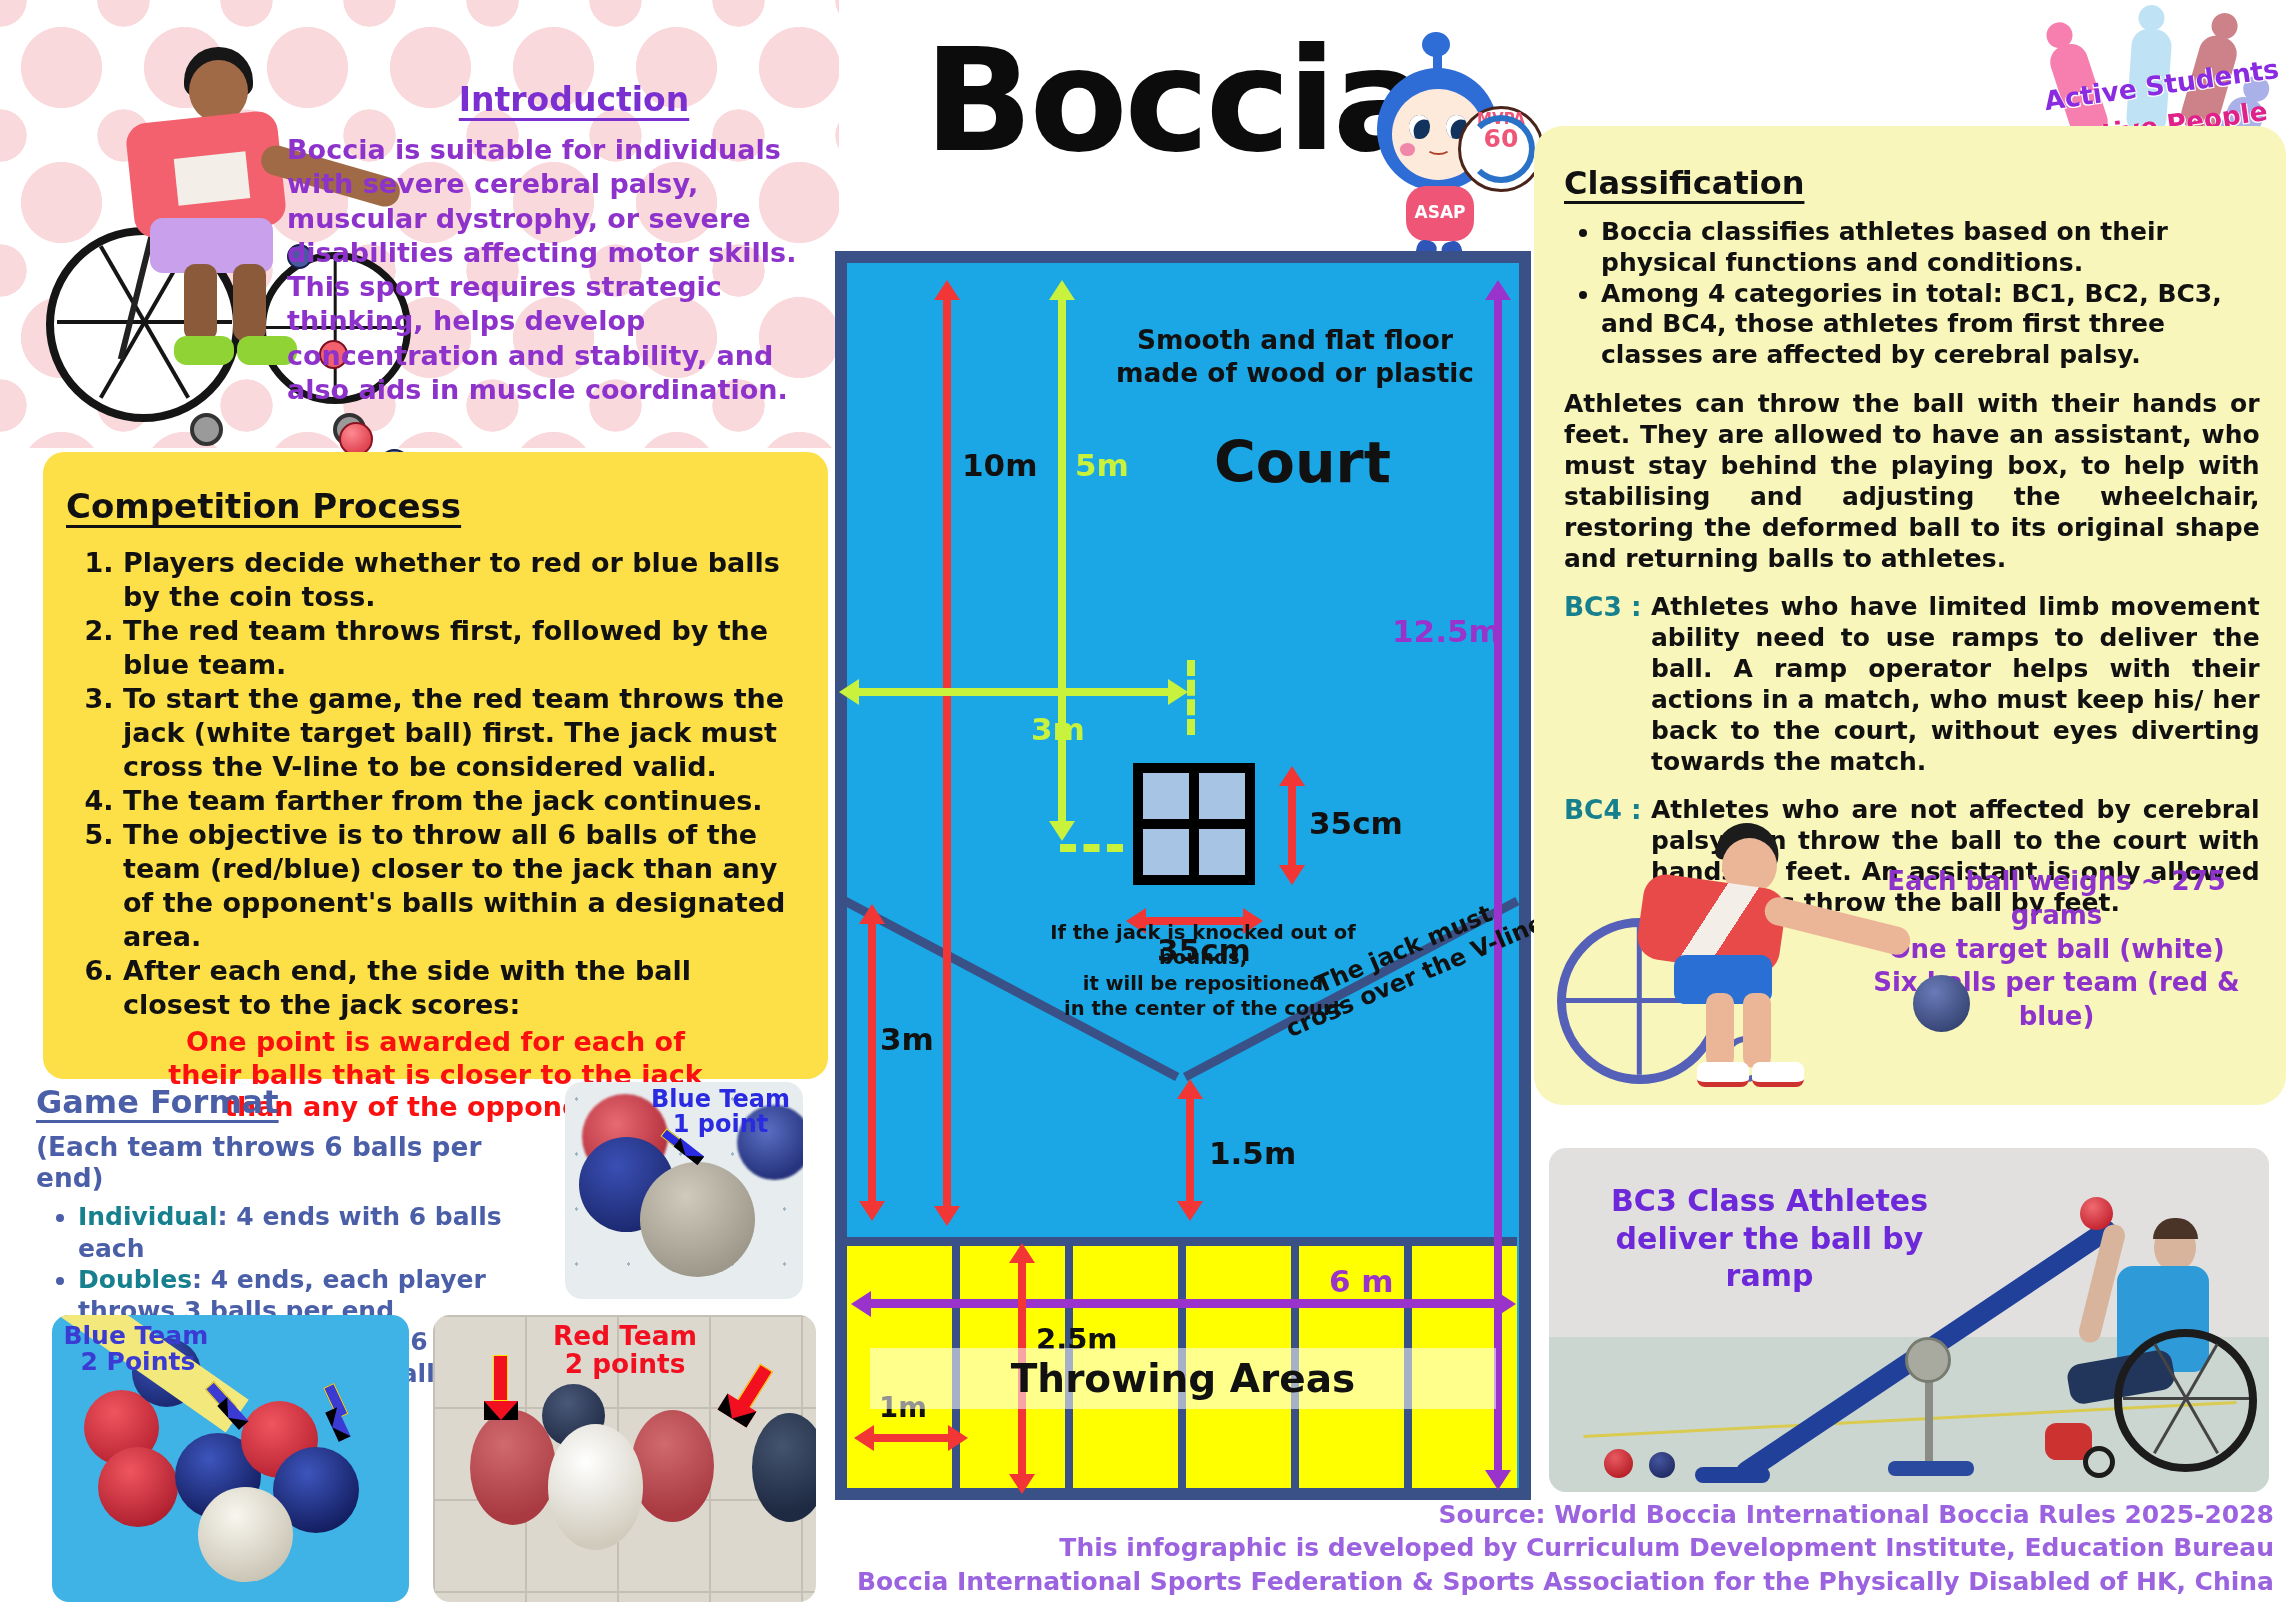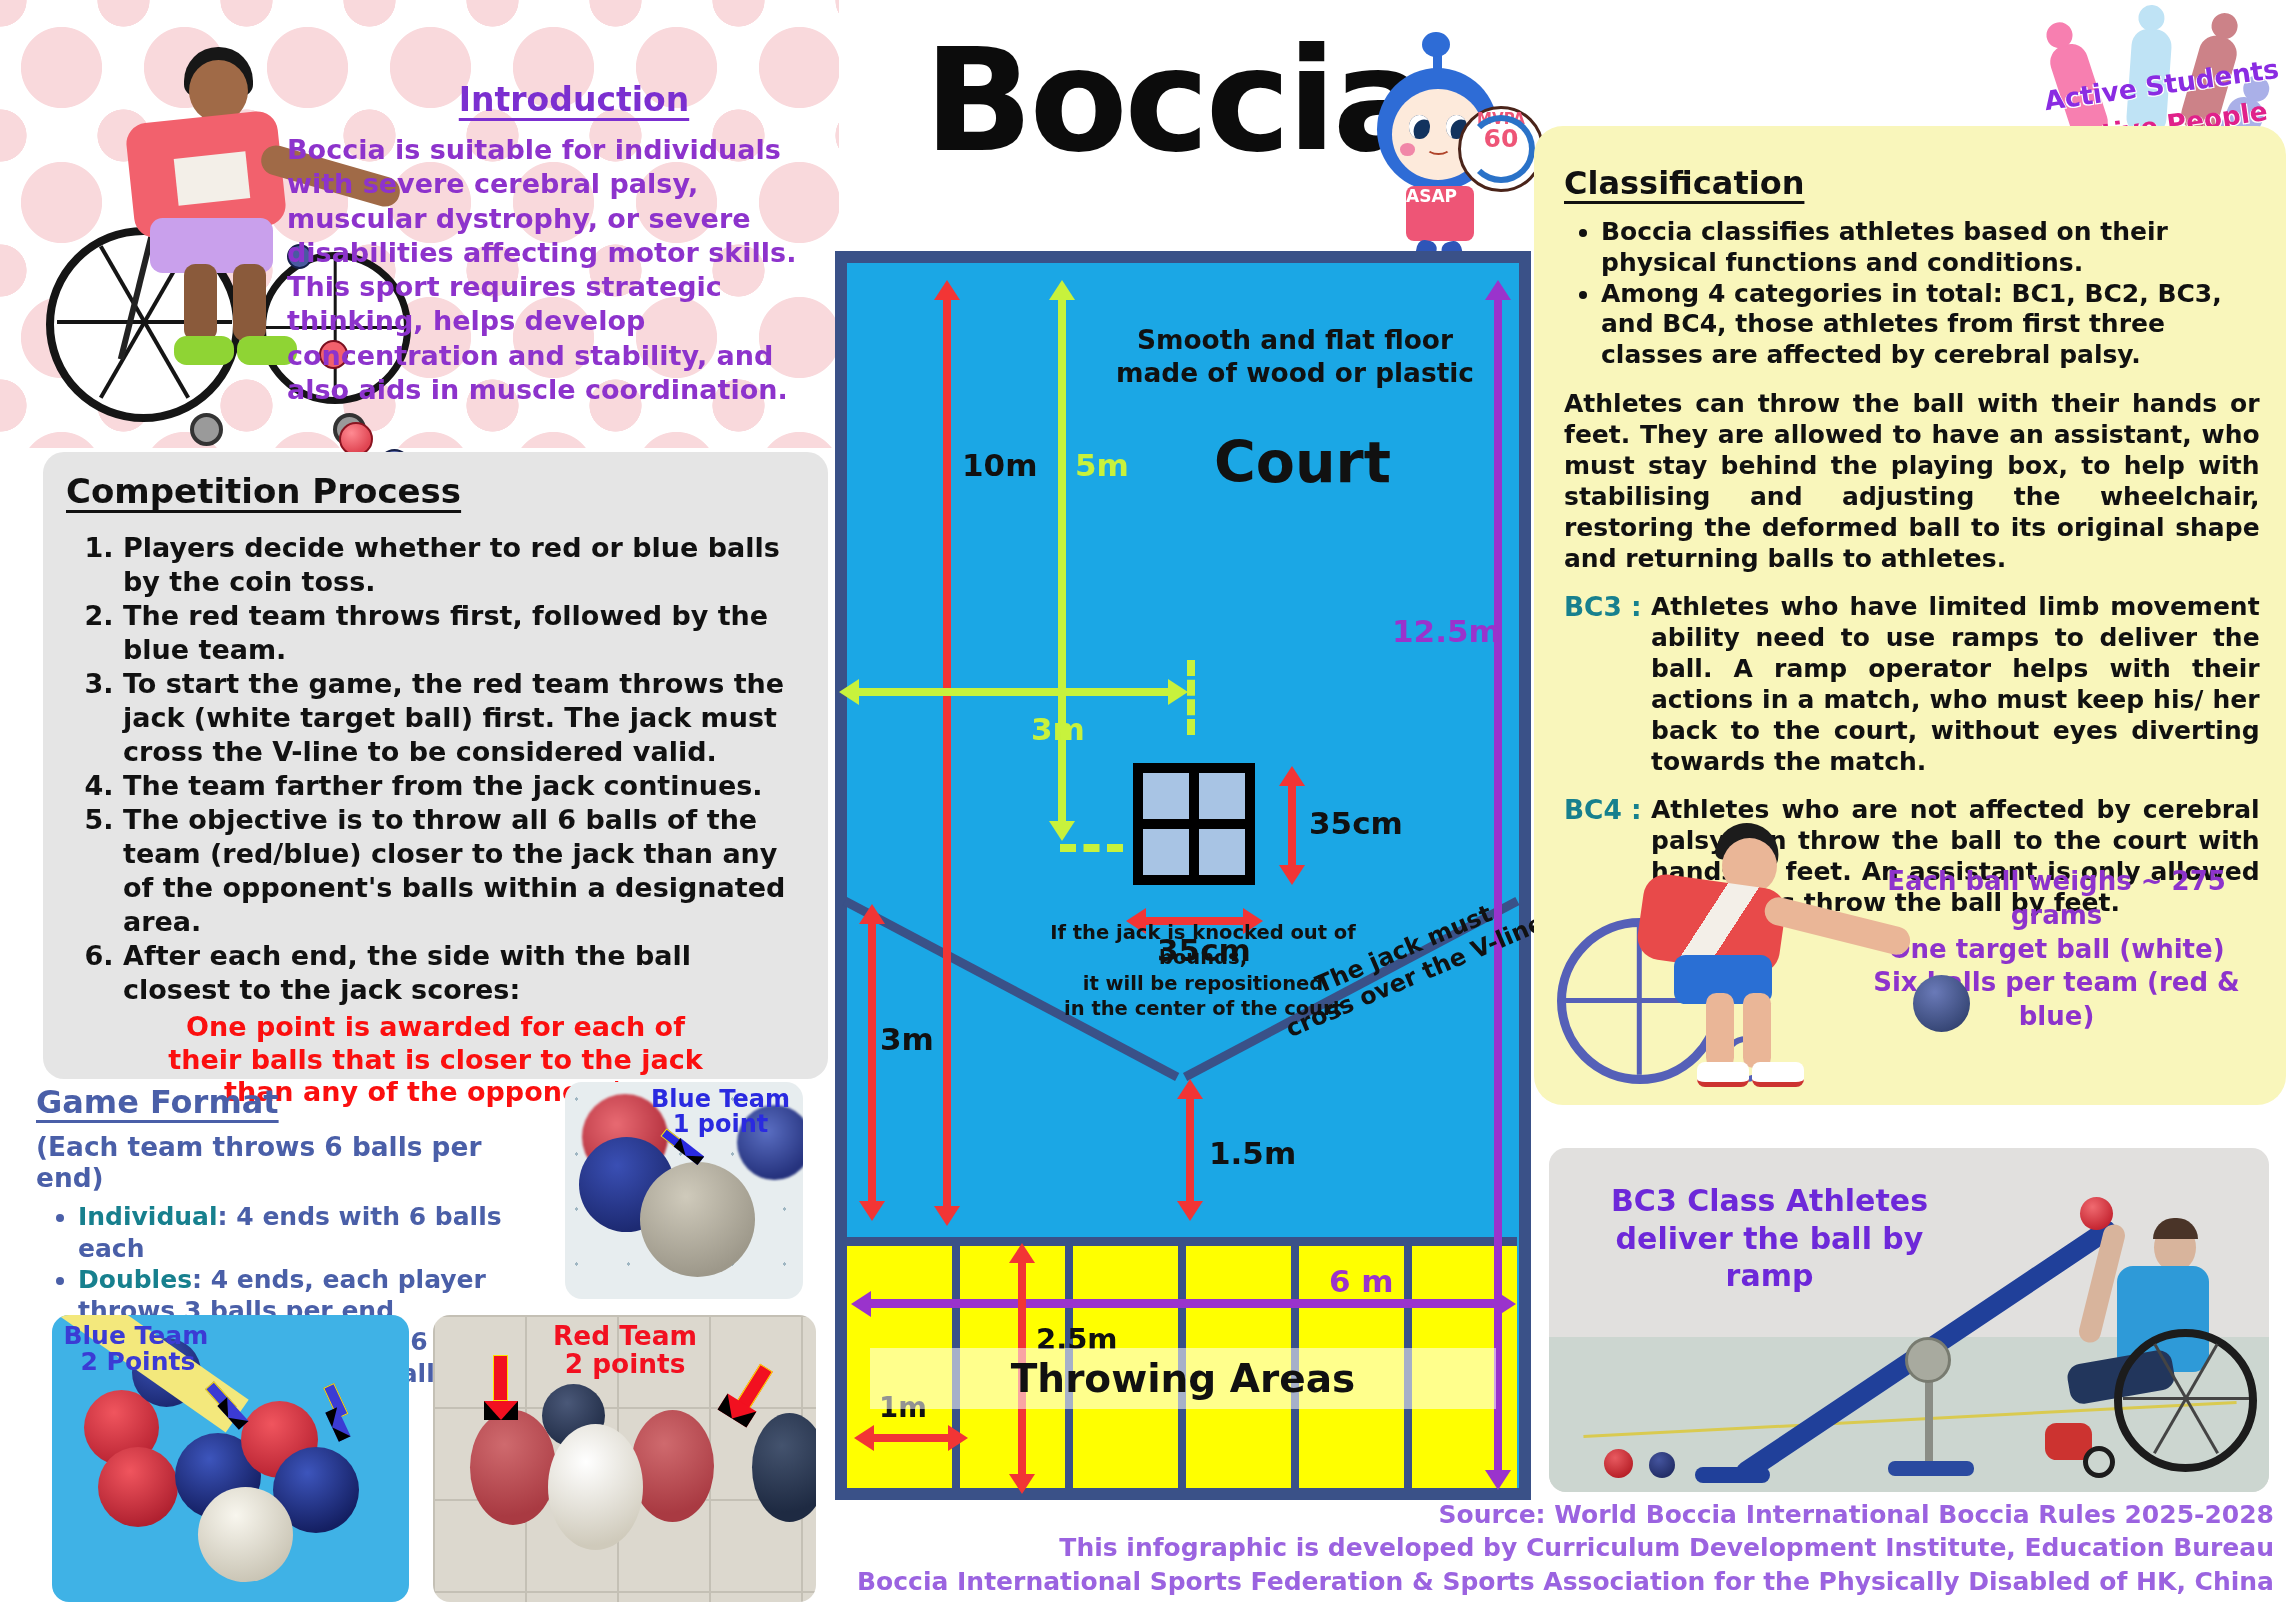--- a/index.html
+++ b/index.html
@@ -11,21 +11,21 @@
   
   .dots{position:absolute;left:0;top:0;width:839px;height:448px;
     background-image:radial-gradient(circle 41px at center,#f9d9dc 98%,transparent 100%),
                      radial-gradient(circle 26.4px at center,#f9d9dc 98%,transparent 100%);
     background-size:123px 135px,123px 135px;background-position:0 0,62px 68px;}
   
   .u{text-decoration:underline;text-decoration-thickness:3.4px;text-underline-offset:6.9px}
   .intro-h{left:310px;top:80px;width:528px;text-align:center;font-size:33px;color:#7b2fd0}
   .intro-b{left:287px;top:133px;width:551px;text-align:left;font-size:27px;line-height:1.27;color:#8d33cc}
   
-  .comp{left:43px;top:452px;width:785px;height:627px;background:#e5e5e5;border-radius:21px;padding:19px 23px}
+  .comp{left:43px;top:452px;width:785px;height:627px;background:#fde047;border-radius:21px;padding:34px 23px}
   .comp h2{font-size:34px;color:#111}
   .comp ol{list-style:decimal;padding-left:57px;margin-top:19.5px;font-size:27px;line-height:1.26;color:#111}
   .comp-red{margin-top:4.6px;text-align:center;color:#fb0f0f;font-size:27px;line-height:1.2}
   
   .gf{left:36px;top:1083px;width:519px;color:#4a5fa8}
   .gf h2{font-size:32px;color:#4a5fa8}
   .gf .note{font-size:26.4px;margin-top:10.3px}
   .gf ul{list-style:disc;padding-left:42px;margin-top:8px;font-size:25px;line-height:1.25}
   .gf .kw{color:#17808e}
   
@@ -186,21 +186,21 @@
   <div class="abs" style="left:1360px;top:40px;width:178px;height:298px">
     <div class="abs" style="left:73px;top:10.3px;width:9.2px;height:23px;background:#2e6cd6"></div>
     <div class="abs" style="left:62px;top:-8px;width:27.5px;height:25px;background:#2e6cd6;border-radius:50%"></div>
     <div class="abs" style="left:17px;top:27.5px;width:121px;height:123px;background:#2e6cd6;border-radius:50%"></div>
     <div class="abs" style="left:32px;top:49px;width:92px;height:91px;background:#fdeadb;border-radius:50%"></div>
     <div class="abs" style="left:49px;top:75px;width:20.7px;height:24px;background:#12335e;border-radius:50%;box-shadow:inset 4.6px 4.6px 0 #fff"></div>
     <div class="abs" style="left:86px;top:75px;width:20.7px;height:24px;background:#12335e;border-radius:50%;box-shadow:inset 4.6px 4.6px 0 #fff"></div>
     <div class="abs" style="left:40px;top:103px;width:15px;height:12.6px;background:#f187a8;border-radius:50%"></div>
     <div class="abs" style="left:102px;top:103px;width:15px;height:12.6px;background:#f187a8;border-radius:50%"></div>
     <div class="abs" style="left:66px;top:100px;width:25px;height:15px;border:2.9px solid transparent;border-bottom-color:#b0442a;border-radius:50%"></div>
-    <div class="abs" style="left:46px;top:146px;width:68px;height:55px;background:#ee5576;border-radius:8px;color:#fff;font-size:17px;text-align:left;">ASAP</div>
+    <div class="abs" style="left:46px;top:146px;width:68px;height:55px;background:#ee5576;border-radius:20px;color:#fff;font-size:17px;text-align:center;padding-top:16px">ASAP</div>
     <div class="abs" style="left:53px;top:200px;width:19.5px;height:52px;background:#2e55b8;border-radius:8px;transform:rotate(12deg)"></div>
     <div class="abs" style="left:86px;top:201px;width:19.5px;height:53px;background:#2e55b8;border-radius:8px;transform:rotate(-14deg)"></div>
     <div class="abs" style="left:38px;top:246px;width:37px;height:19.5px;background:#e03030;border-radius:8px"></div>
     <div class="abs" style="left:93px;top:247px;width:37px;height:19.5px;background:#e03030;border-radius:8px"></div>
     <div class="abs" style="left:98px;top:66px;width:86px;height:86px;background:#fff;border:3.4px solid #4a241a;border-radius:50%;text-align:center">
       <div class="abs" style="left:5.7px;top:5.7px;width:68px;height:68px;border:6.3px solid #2a72c8;border-left-color:transparent;border-radius:50%"></div>
       <div style="margin-top:1px;font-size:15px;color:#ee5577">MVPA</div>
       <div style="font-size:25px;color:#ee5577;line-height:.9">60</div>
     </div>
   </div>

